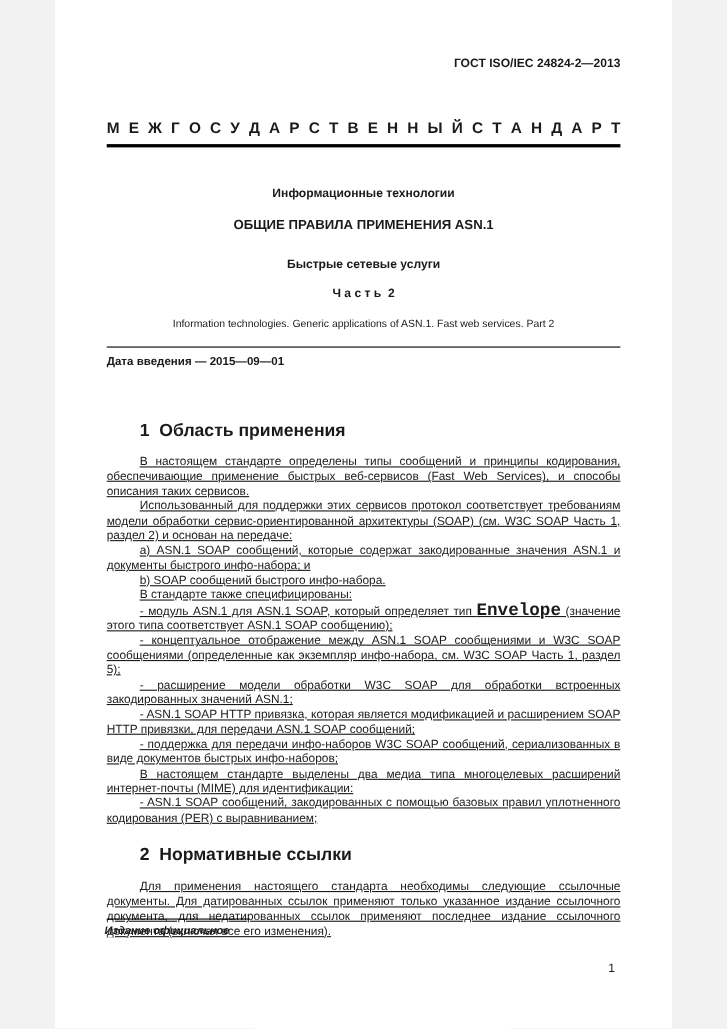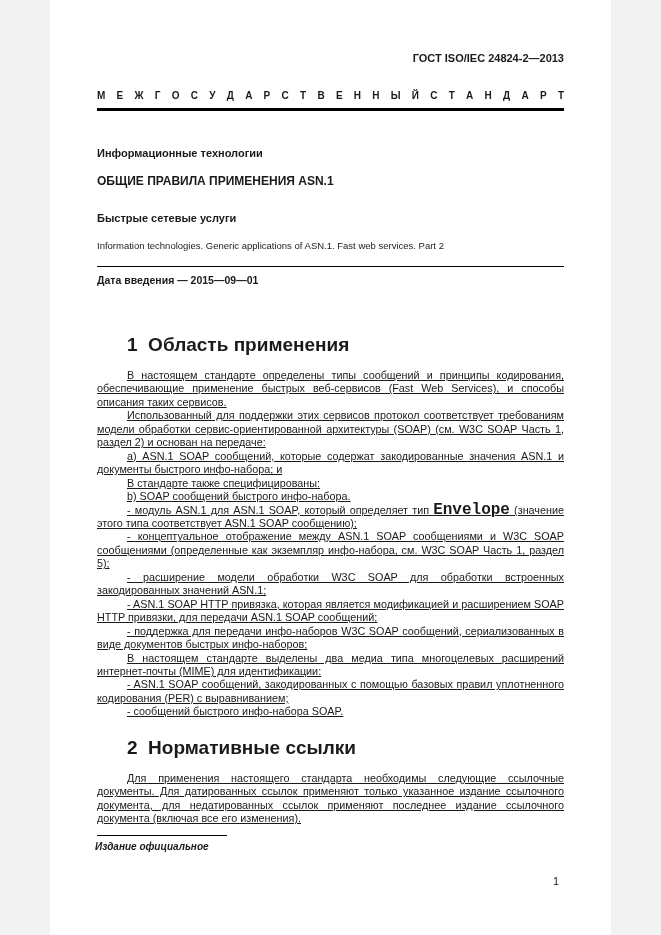--- a/index.html
+++ b/index.html
@@ -15,43 +15,43 @@
     color: #1a1a1a;
     overflow: hidden;
   }
   .doc-number {
     padding-top: 52px;
     text-align: right;
     font-size: 11px;
     font-weight: 700;
   }
   .banner {
-    margin-top: 26px;
-    font-size: 10px;
+    margin-top: 44px;
+    font-size: 14px;
     font-weight: 700;
     text-align: justify;
     text-align-last: justify;
     white-space: nowrap;
   }
   .thick-rule { margin-top: 7px; height: 3px; background: #000; }
-  .title-block { }
+  .title-block { text-align: center; }
   .tb-subject  { margin-top: 36px; font-size: 11px;  font-weight: 700; }
   .tb-title    { margin-top: 15px; font-size: 12px;  font-weight: 700; }
   .tb-subtitle { margin-top: 24px; font-size: 11px;  font-weight: 700; }
   .tb-part     { margin-top: 14px; font-size: 11px;  font-weight: 700; }
   .tb-en       { margin-top: 16px; font-size: 9.5px; color: #222; }
   .thin-rule { margin-top: 15px; height: 1px; background: #000; }
   .date {
     margin-top: 7px;
     text-align: left;
     font-size: 10.5px;
     font-weight: 700;
   }
   .sec-heading {
-    font-size: 19px;
+    font-size: 16px;
     font-weight: 700;
     margin: 48px 0 13px 30px;
   }
   .sec-heading.second { margin-top: 18px; }
   .body-text p {
     margin: 0;
     font-size: 10.8px;
     line-height: 13.45px;
     text-align: justify;
     text-indent: 30px;
@@ -92,46 +92,46 @@
 
   <div class="doc-number">ГОСТ ISO/IEC 24824-2—2013</div>
 
   <div class="banner">М Е Ж Г О С У Д А Р С Т В Е Н Н Ы Й С Т А Н Д А Р Т</div>
   <div class="thick-rule"></div>
 
   <div class="title-block">
     <div class="tb-subject">Информационные технологии</div>
     <div class="tb-title">ОБЩИЕ ПРАВИЛА ПРИМЕНЕНИЯ ASN.1</div>
     <div class="tb-subtitle">Быстрые сетевые услуги</div>
+    <div class="tb-part">Ч а с т ь&nbsp;&nbsp;2</div>
     <div class="tb-en">Information technologies. Generic applications of ASN.1. Fast web services. Part 2</div>
   </div>
 
   <div class="thin-rule"></div>
   <div class="date">Дата введения — 2015—09—01</div>
 
   <main class="body-text">
 
     <h2 class="sec-heading">1&nbsp;&nbsp;Область применения</h2>
 
     <p>В настоящем стандарте определены типы сообщений и принципы кодирования, обеспечивающие применение быстрых веб-сервисов (Fast Web Services), и способы описания таких сервисов.</p>
     <p>Использованный для поддержки этих сервисов протокол соответствует требованиям модели обработки сервис-ориентированной архитектуры (SOAP) (см. W3C SOAP Часть 1, раздел 2) и основан на передаче:</p>
     <p>а) ASN.1 SOAP сообщений, которые содержат закодированные значения ASN.1 и документы быстрого инфо-набора; и</p>
+    <p>b) SOAP сообщений быстрого инфо-набора.</p>
     <p>В стандарте также специфицированы:</p>
-    <p>b) SOAP сообщений быстрого инфо-набора.</p>
 
     <p><span>- модуль ASN.1 для ASN.1 SOAP, который определяет тип </span><span class="code">Envelope</span><span> (значение этого типа соответствует ASN.1 SOAP сообщению);</span></p>
 
     <p>- концептуальное отображение между ASN.1 SOAP сообщениями и W3C SOAP сообщениями (определенные как экземпляр инфо-набора, см. W3C SOAP Часть 1, раздел 5);</p>
     <p>- расширение модели обработки W3C SOAP для обработки встроенных закодированных значений ASN.1;</p>
     <p>- ASN.1 SOAP HTTP привязка, которая является модификацией и расширением SOAP HTTP привязки, для передачи ASN.1 SOAP сообщений;</p>
     <p>- поддержка для передачи инфо-наборов W3C SOAP сообщений, сериализованных в виде документов быстрых инфо-наборов;</p>
 
     <p>В настоящем стандарте выделены два медиа типа многоцелевых расширений интернет-почты (MIME) для идентификации:</p>
     <p>- ASN.1 SOAP сообщений, закодированных с помощью базовых правил уплотненного кодирования (PER) с выравниванием;</p>
-    <p>- сообщений быстрого инфо-набора SOAP.</p>
 
     <h2 class="sec-heading second">2&nbsp;&nbsp;Нормативные ссылки</h2>
 
     <p>Для применения настоящего стандарта необходимы следующие ссылочные документы. Для датированных ссылок применяют только указанное издание ссылочного документа, для недатированных ссылок применяют последнее издание ссылочного документа (включая все его изменения).</p>
 
   </main>
 
   <div class="footer-rule"></div>
   <div class="edition-note">Издание официальное</div>
   <div class="page-number">1</div>

